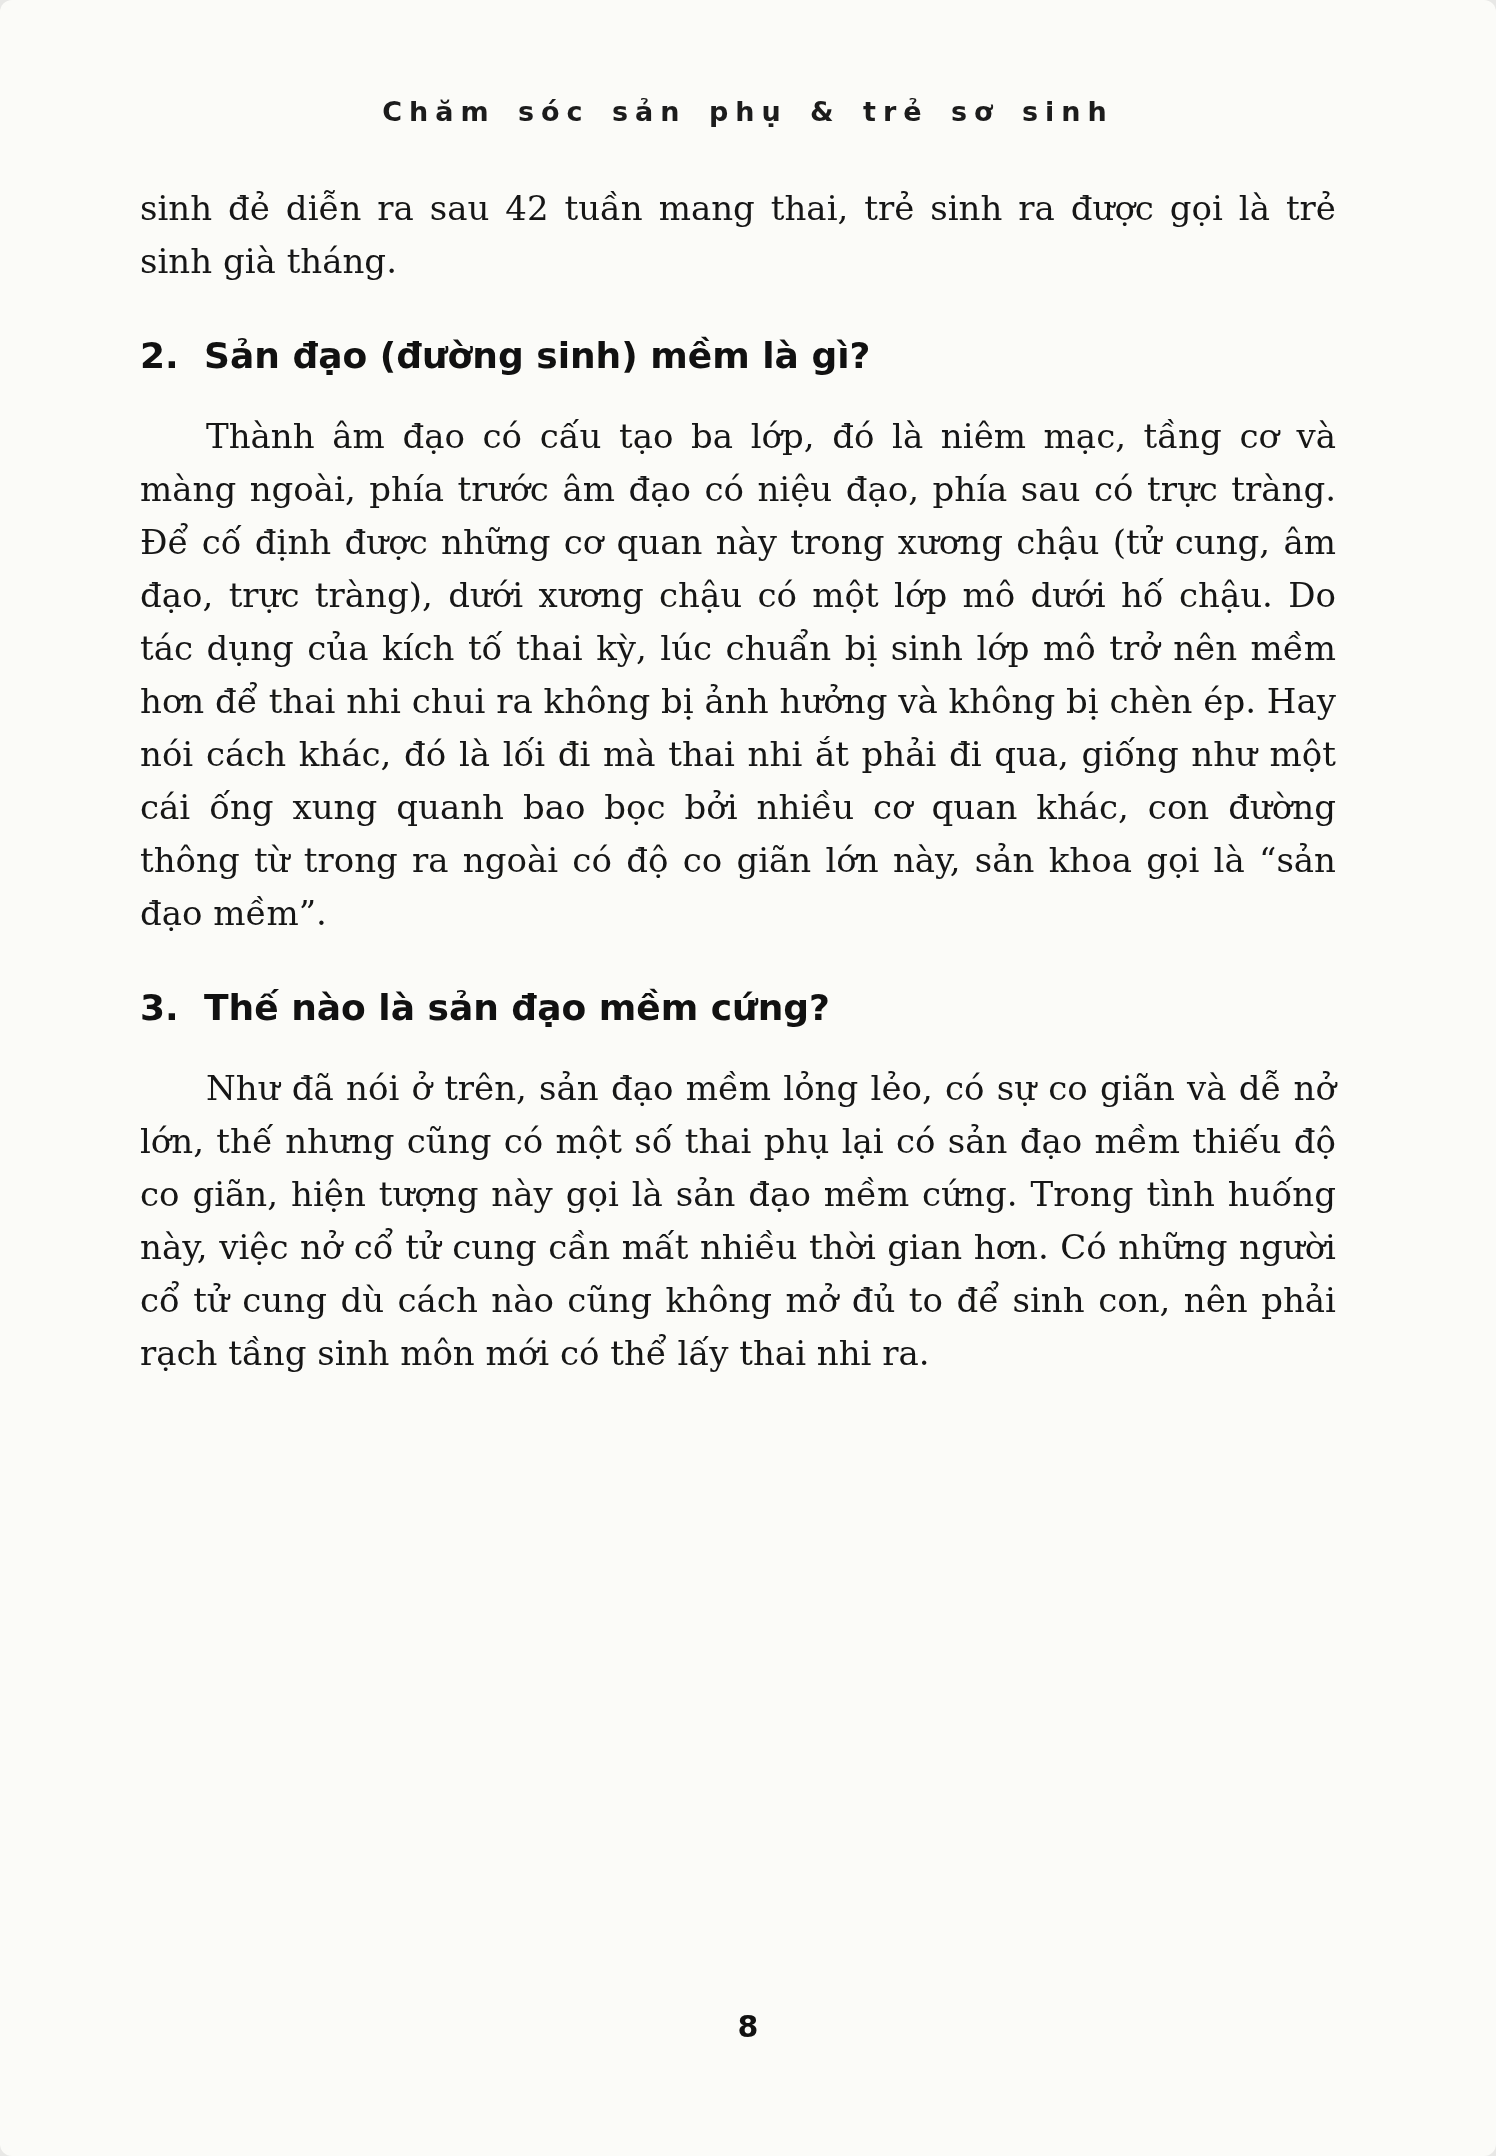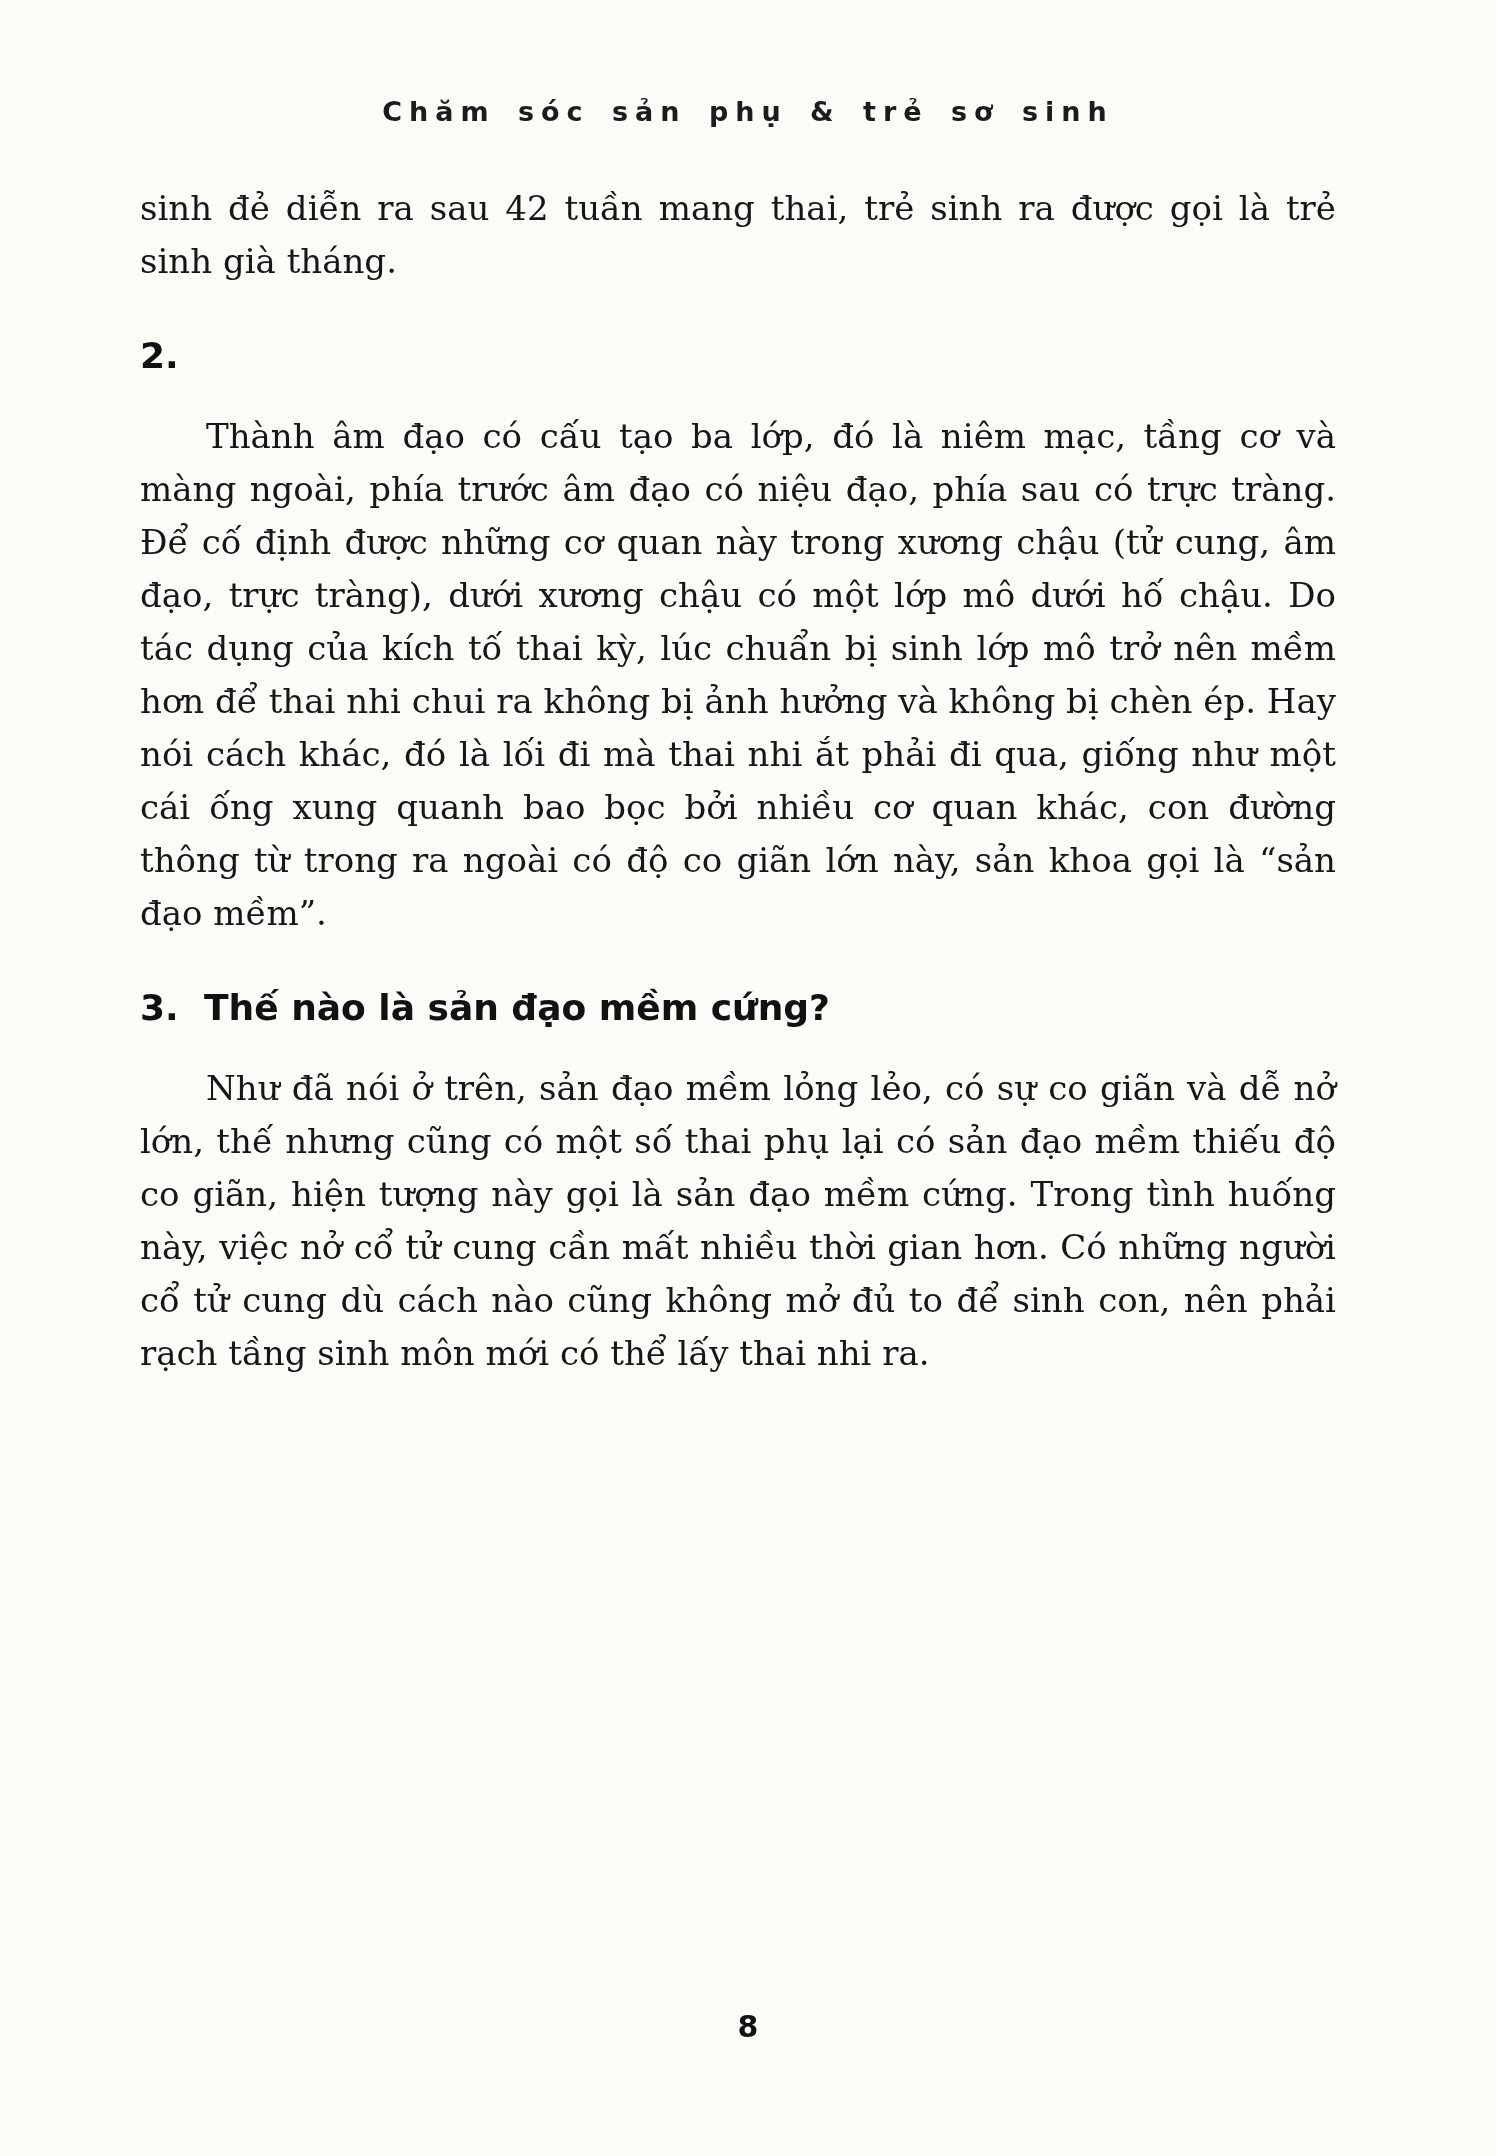--- a/index.html
+++ b/index.html
@@ -9,20 +9,21 @@
   }
 
   .page {
     position: relative;
     width: 1496px;
     height: 2156px;
     margin: 0 auto;
     background: #fbfbf8;
     color: #141414;
     overflow: hidden;
+    border-radius: 12px;
   }
 
   .running-header {
     position: absolute;
     top: 96px;
     left: 0;
     width: 100%;
     text-align: center;
     font-family: "DejaVu Sans", "Liberation Sans", sans-serif;
     font-size: 27px;
@@ -90,20 +91,21 @@
 <div class="page">
 
   <div class="running-header">Chăm sóc sản phụ &amp; trẻ sơ sinh</div>
 
   <div class="content">
 
     <p class="no-indent">sinh đẻ diễn ra sau 42 tuần mang thai, trẻ sinh ra được gọi là trẻ sinh già tháng.</p>
 
     <div class="section-heading">
       <span class="sec-num">2.</span>
+      <span class="sec-title">Sản đạo (đường sinh) mềm là gì?</span>
     </div>
 
 
     <p>Thành âm đạo có cấu tạo ba lớp, đó là niêm mạc, tầng cơ và màng ngoài, phía trước âm đạo có niệu đạo, phía sau có trực tràng. Để cố định được những cơ quan này trong xương chậu (tử cung, âm đạo, trực tràng), dưới xương chậu có một lớp mô dưới hố chậu. Do tác dụng của kích tố thai kỳ, lúc chuẩn bị sinh lớp mô trở nên mềm hơn để thai nhi chui ra không bị ảnh hưởng và không bị chèn ép. Hay nói cách khác, đó là lối đi mà thai nhi ắt phải đi qua, giống như một cái ống xung quanh bao bọc bởi nhiều cơ quan khác, con đường thông từ trong ra ngoài có độ co giãn lớn này, sản khoa gọi là “sản đạo mềm”.</p>
 
 
     <div class="section-heading">
       <span class="sec-num">3.</span>
       <span class="sec-title">Thế nào là sản đạo mềm cứng?</span>
     </div>

